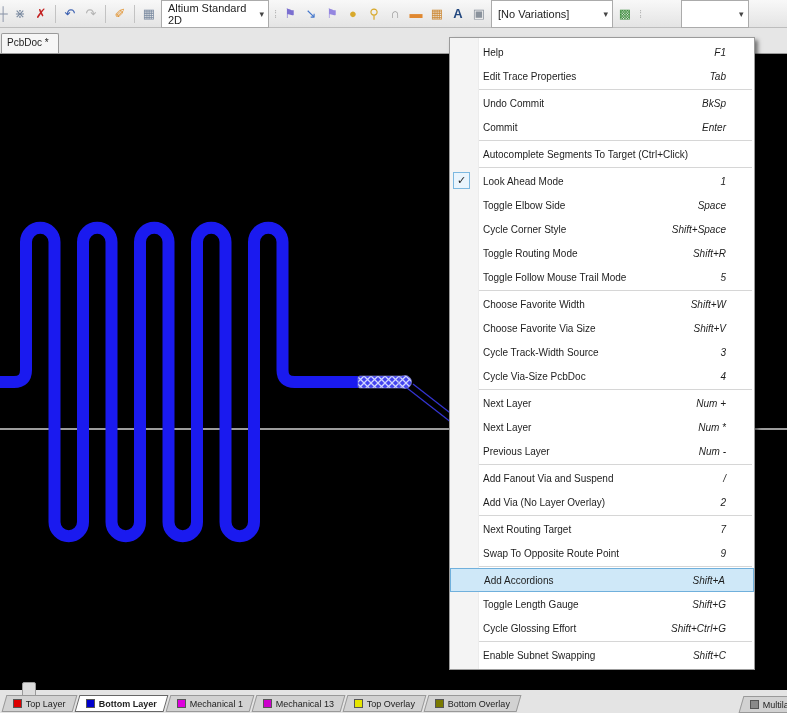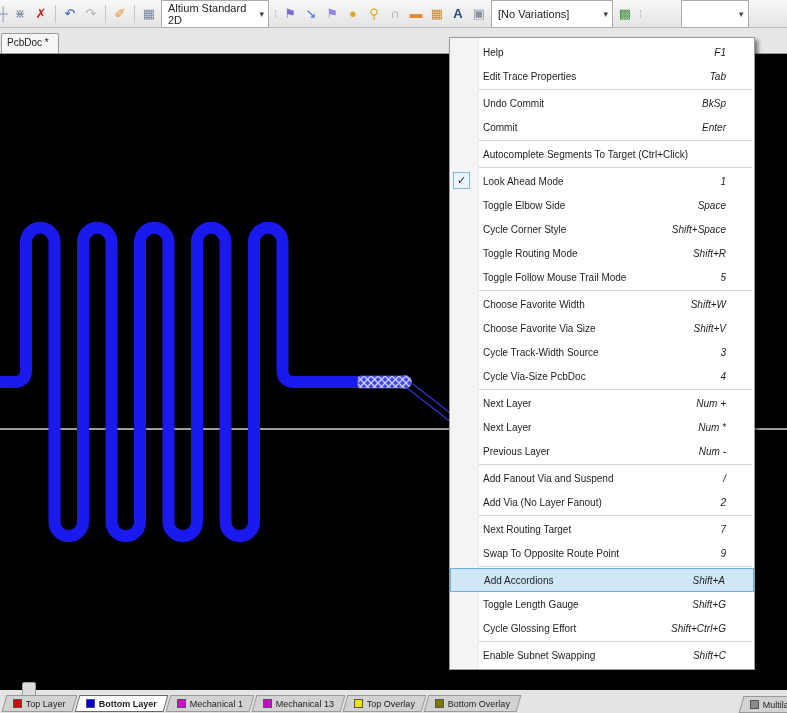--- a/index.html
+++ b/index.html
@@ -226,21 +226,21 @@
       <div class="menu-item">
         <span class="mi-label">Previous Layer</span>
         <span class="mi-short">Num -</span>
       </div>
       <div class="menu-sep"></div>
       <div class="menu-item">
         <span class="mi-label">Add Fanout Via and Suspend</span>
         <span class="mi-short">/</span>
       </div>
       <div class="menu-item">
-        <span class="mi-label">Add Via (No Layer Fanout)</span>
+        <span class="mi-label">Add Via (No Layer Overlay)</span>
         <span class="mi-short">2</span>
       </div>
       <div class="menu-sep"></div>
       <div class="menu-item">
         <span class="mi-label">Next Routing Target</span>
         <span class="mi-short">7</span>
       </div>
       <div class="menu-item">
         <span class="mi-label">Swap To Opposite Route Point</span>
         <span class="mi-short">9</span>

